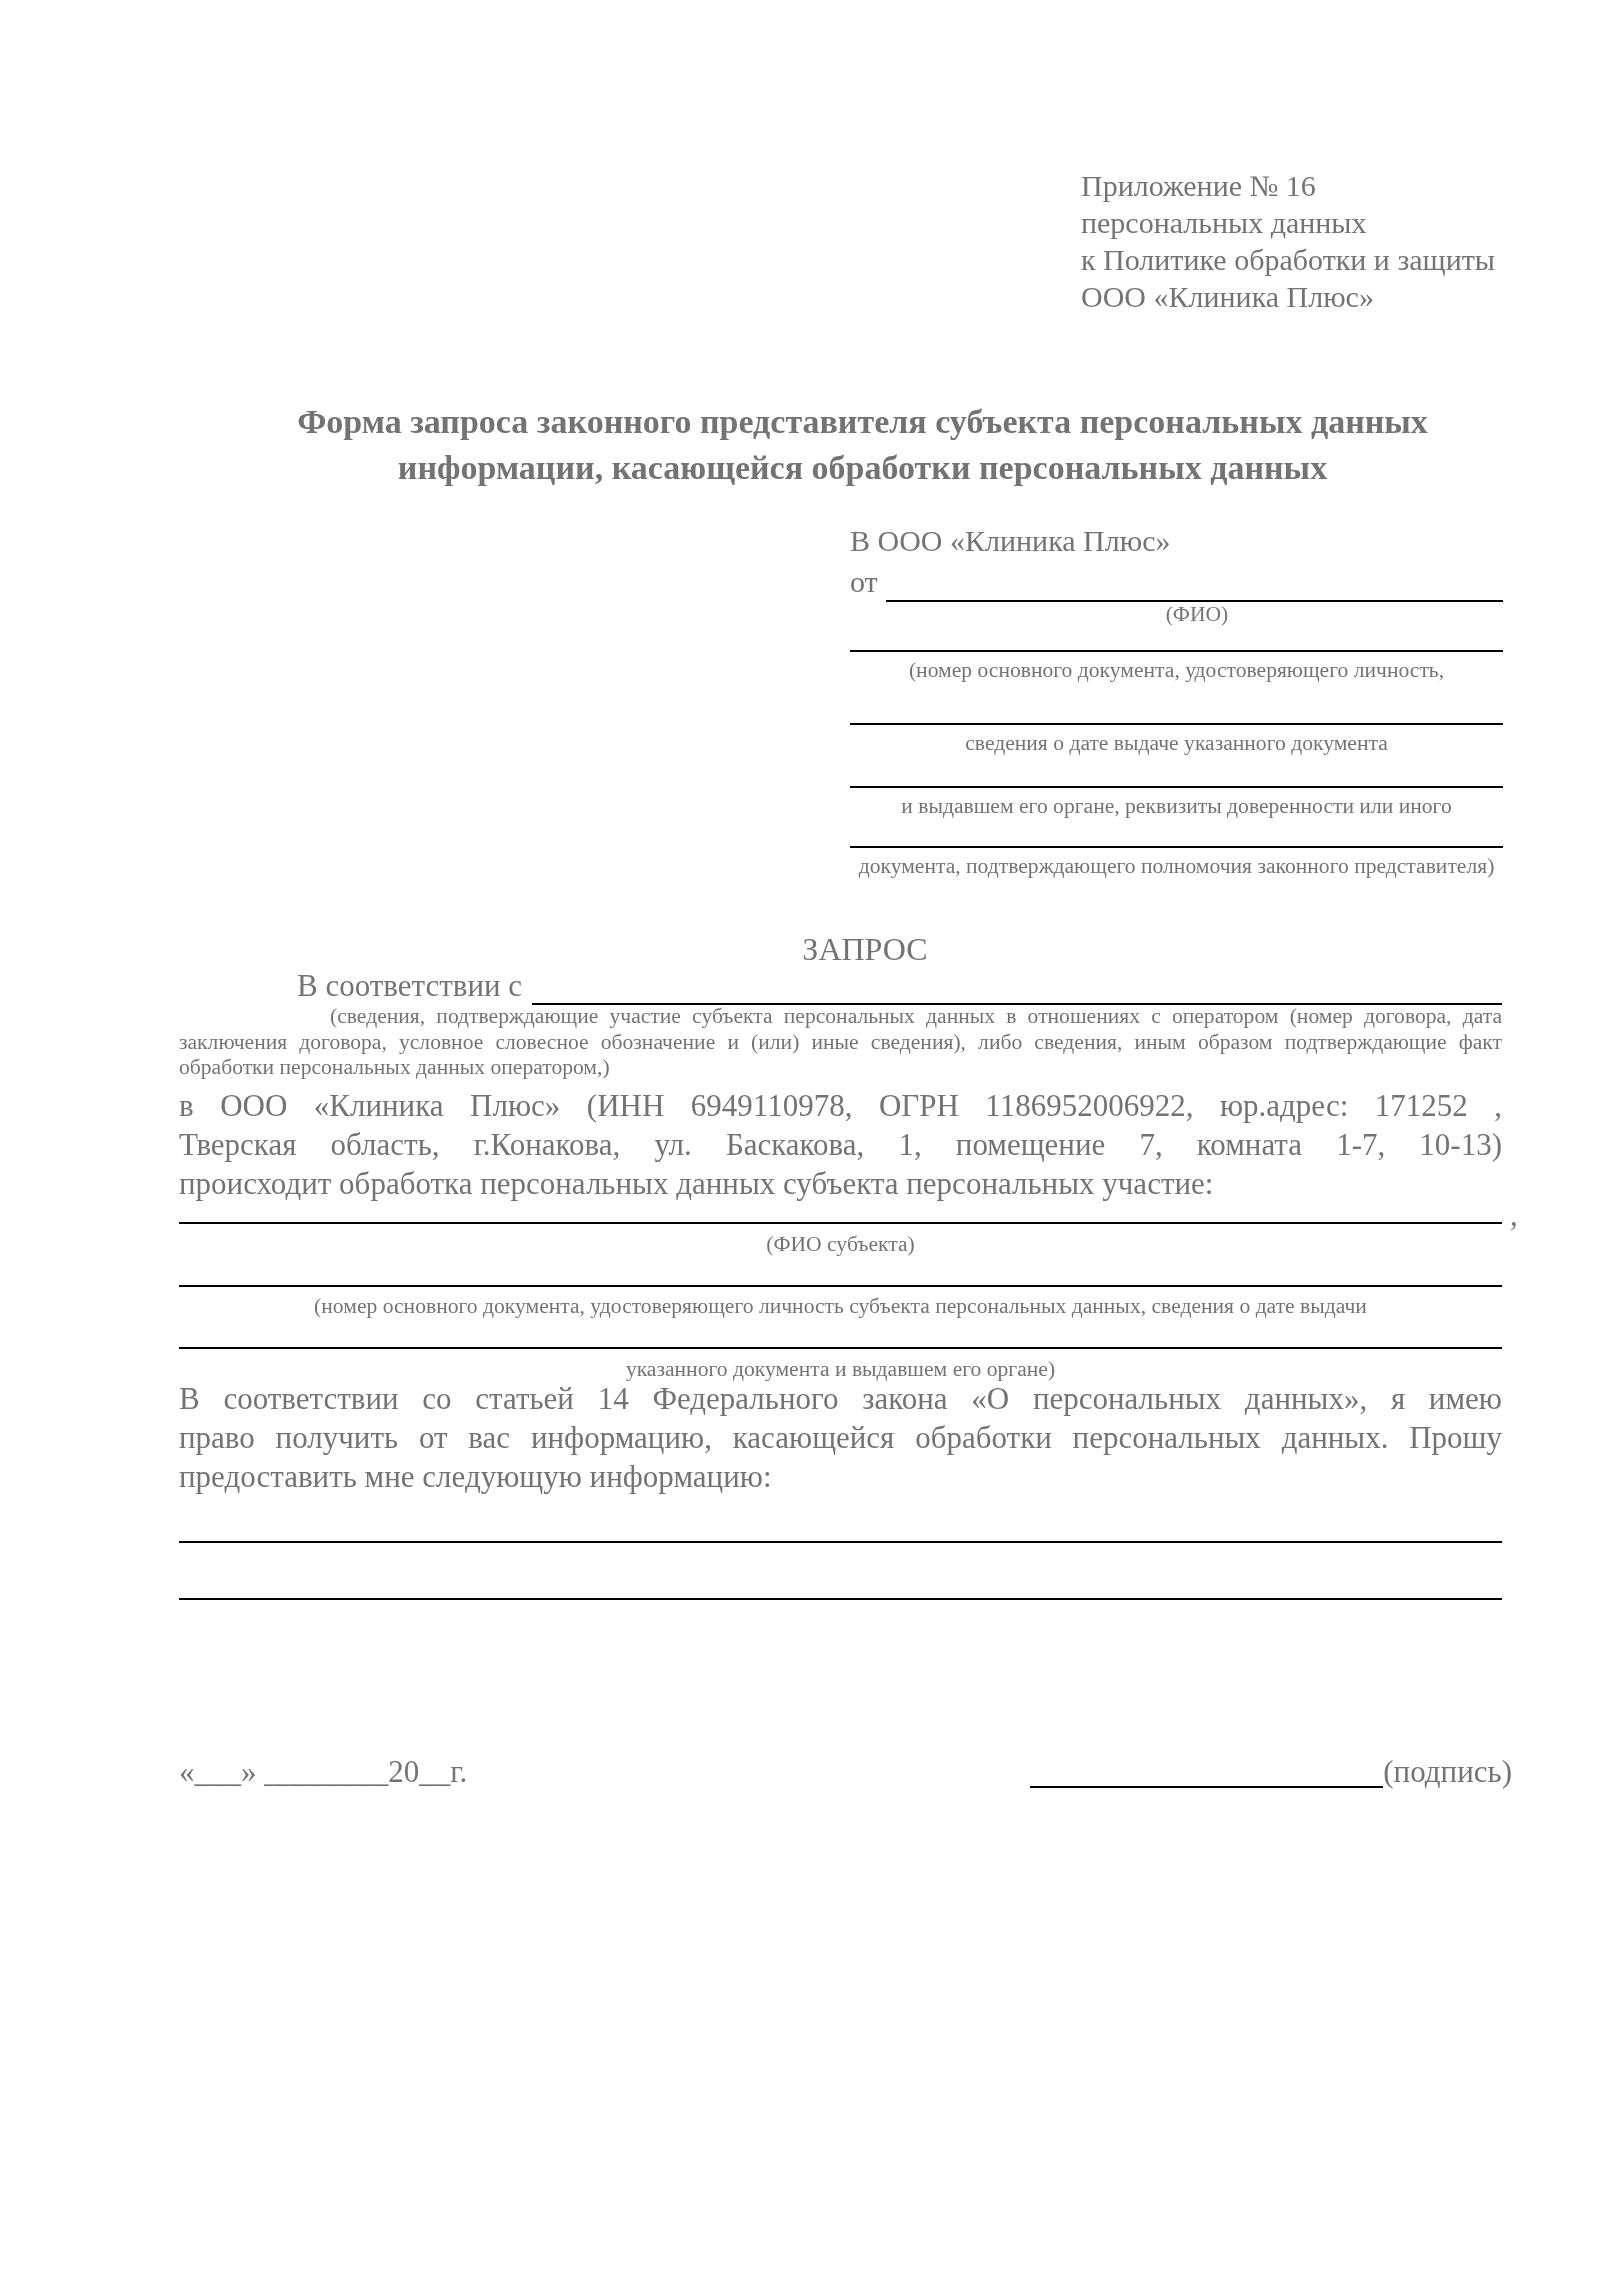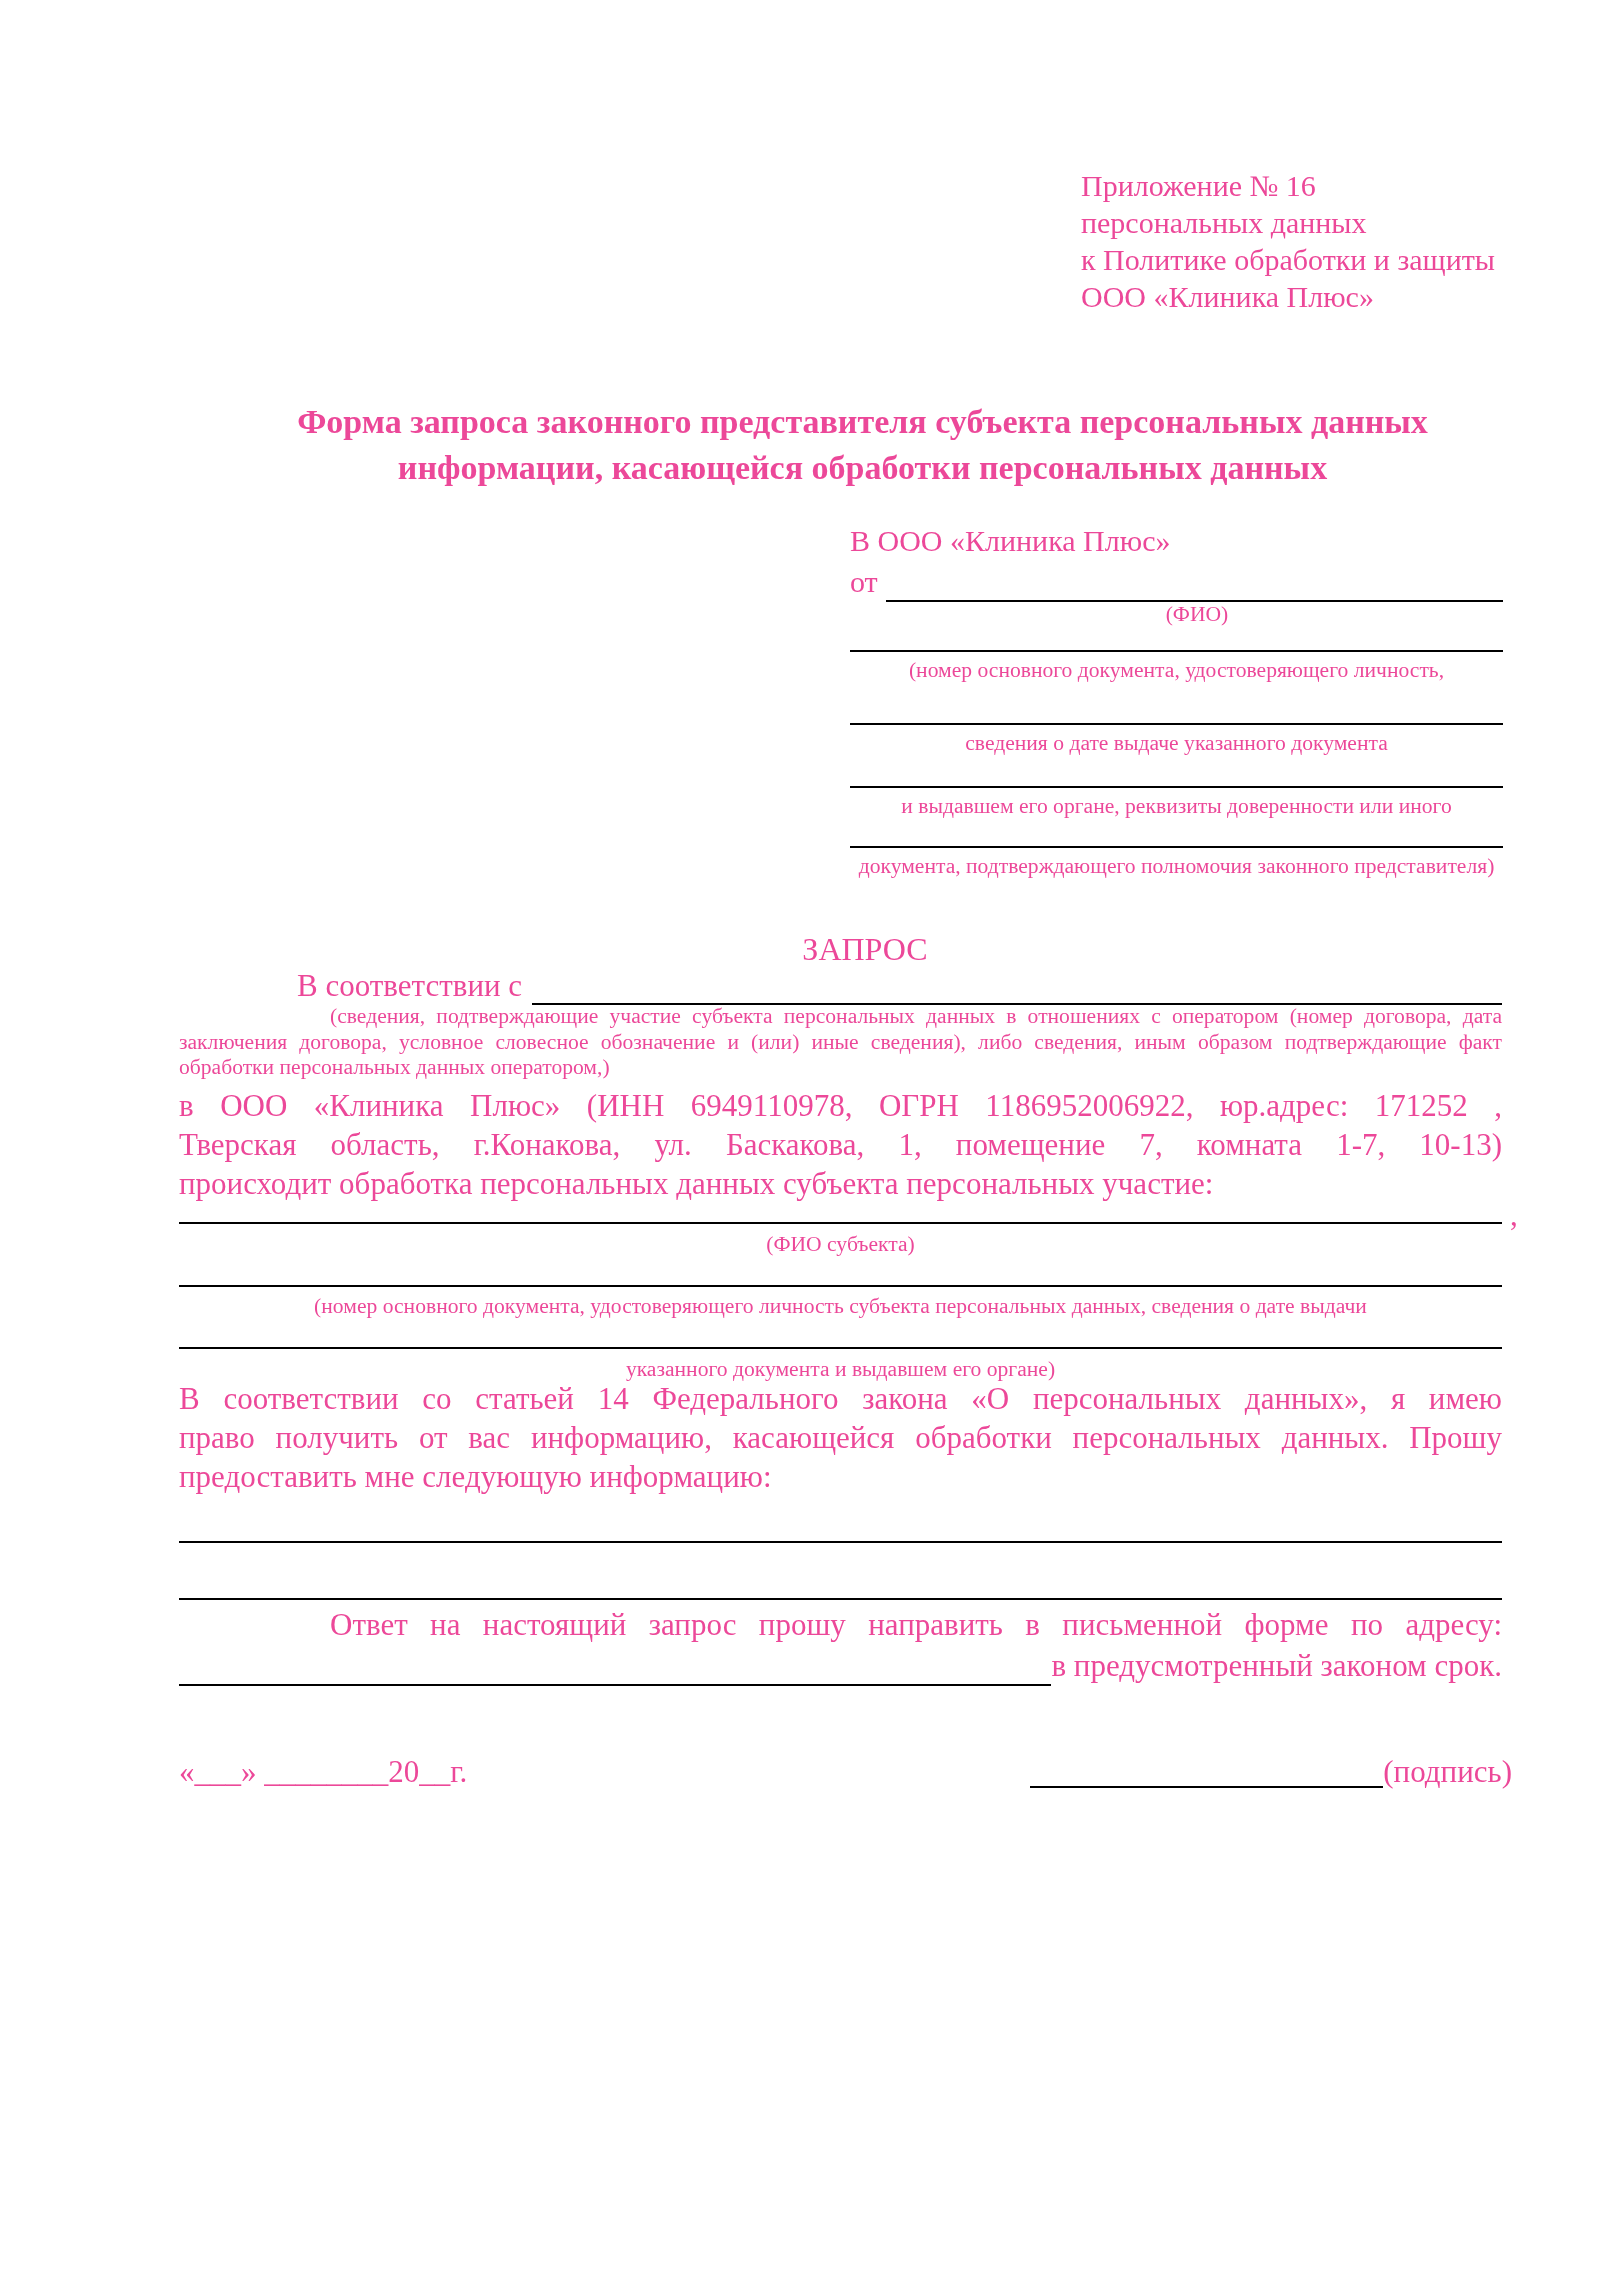--- a/index.html
+++ b/index.html
@@ -2,21 +2,21 @@
 <html><head>
 <meta charset="utf-8">
 <style>
   html, body { margin: 0; padding: 0; background: #e8e8e8; }
   .page {
     position: relative;
     width: 1621px;
     height: 2293px;
     margin: 0 auto;
     background: #ffffff;
-    color: #ec4899;
+    color: #737373;
     font-family: "Liberation Serif", "DejaVu Serif", serif;
     overflow: hidden;
   }
 
   
   .annex {
     position: absolute;
     left: 1081px; top: 167px;
     font-size: 30px; line-height: 37px;
     white-space: nowrap;
@@ -216,27 +216,20 @@
 
   <div class="par law-par">
     <div class="jline">В соответствии со статьей 14 Федерального закона «О персональных данных», я имею</div>
     <div class="jline">право получить от вас информацию, касающейся обработки персональных данных. Прошу</div>
     <div>предоставить мне следующую информацию:</div>
   </div>
 
   <div class="blank-line b1"></div>
   <div class="blank-line b2"></div>
 
-  <div class="answer">
-    <div class="jall">Ответ на настоящий запрос прошу направить в письменной форме по адресу:</div>
-    <div class="tail-row">
-      <span class="fill"></span>
-      <span class="tail-text">в предусмотренный законом срок.</span>
-    </div>
-  </div>
 
   <div class="footer-row">
     <span class="date-blank">«___» ________20__г.</span>
     <span class="spacer"></span>
     <span class="sig-fill"></span>
     <span class="sig-cap">(подпись)</span>
   </div>
 
 </div>
 

